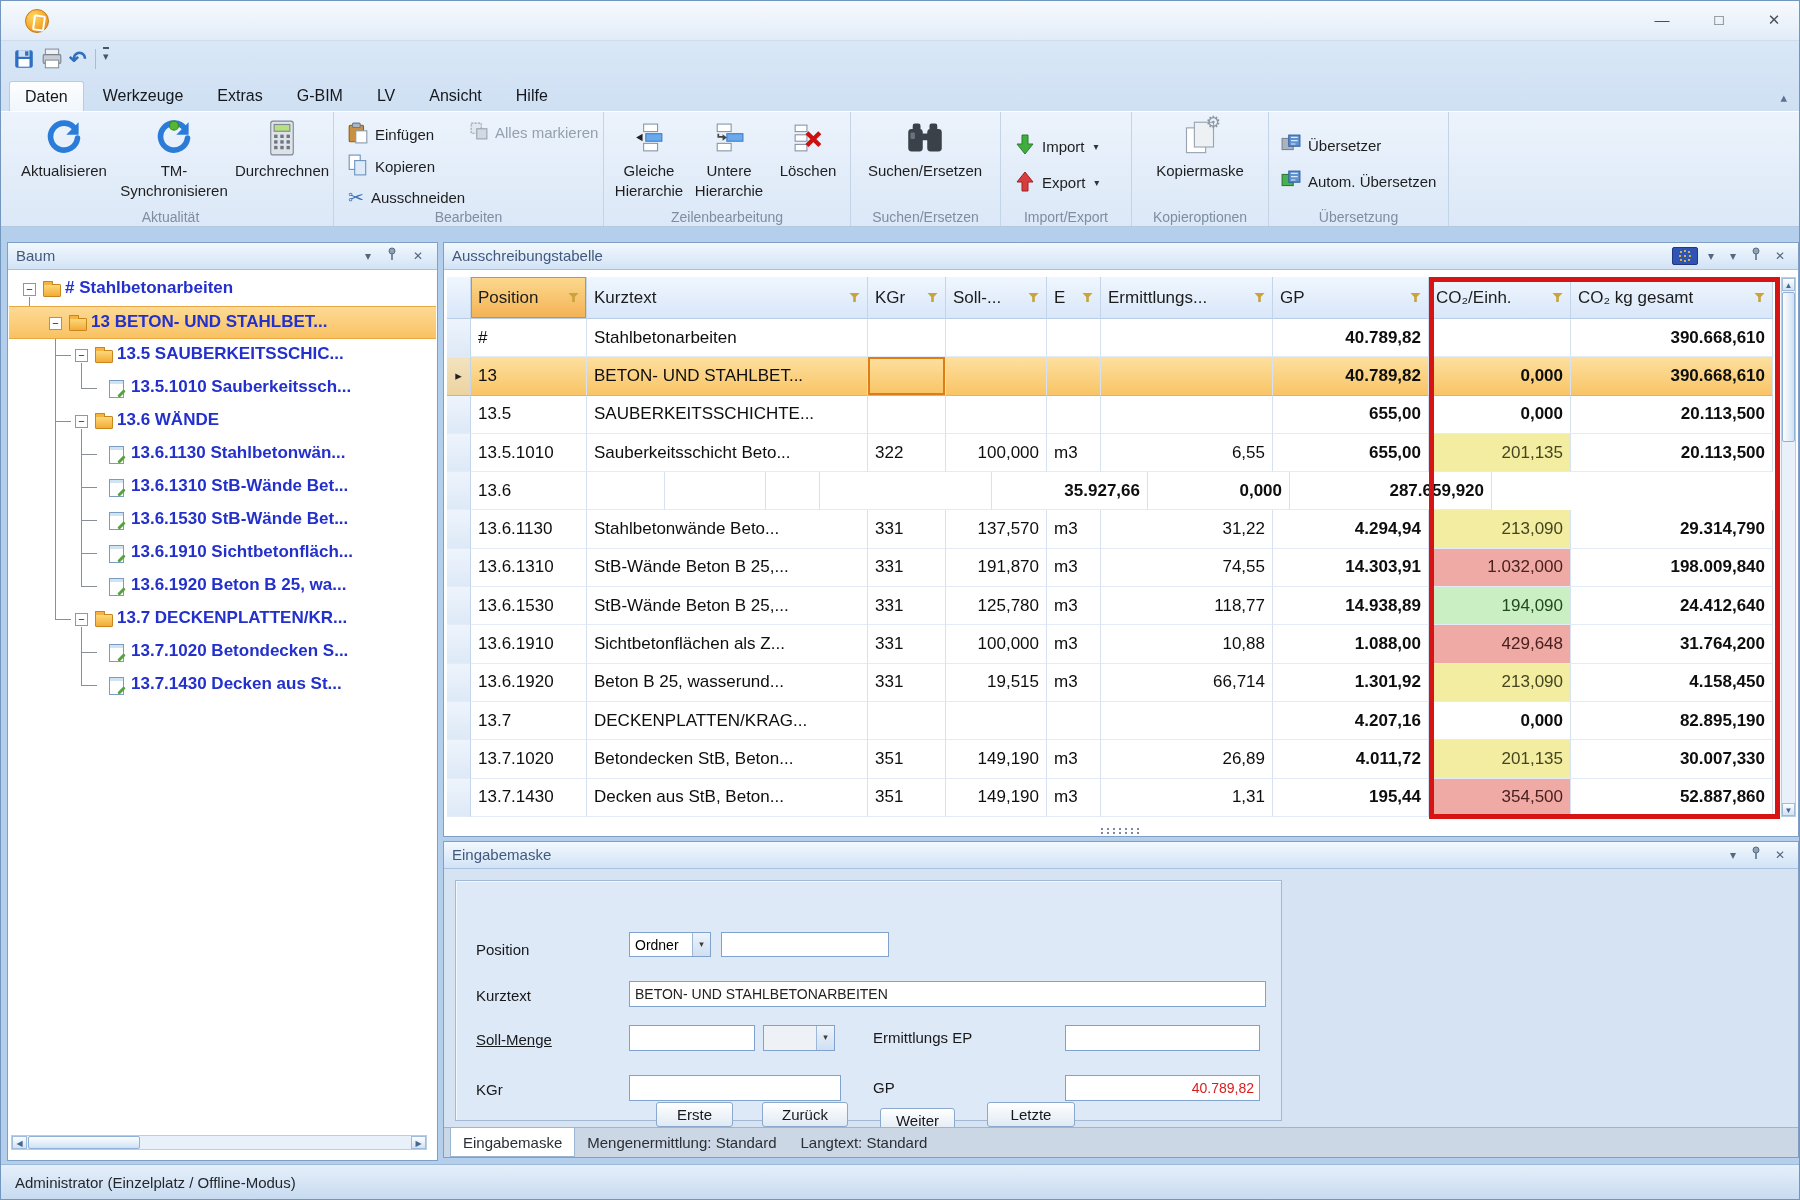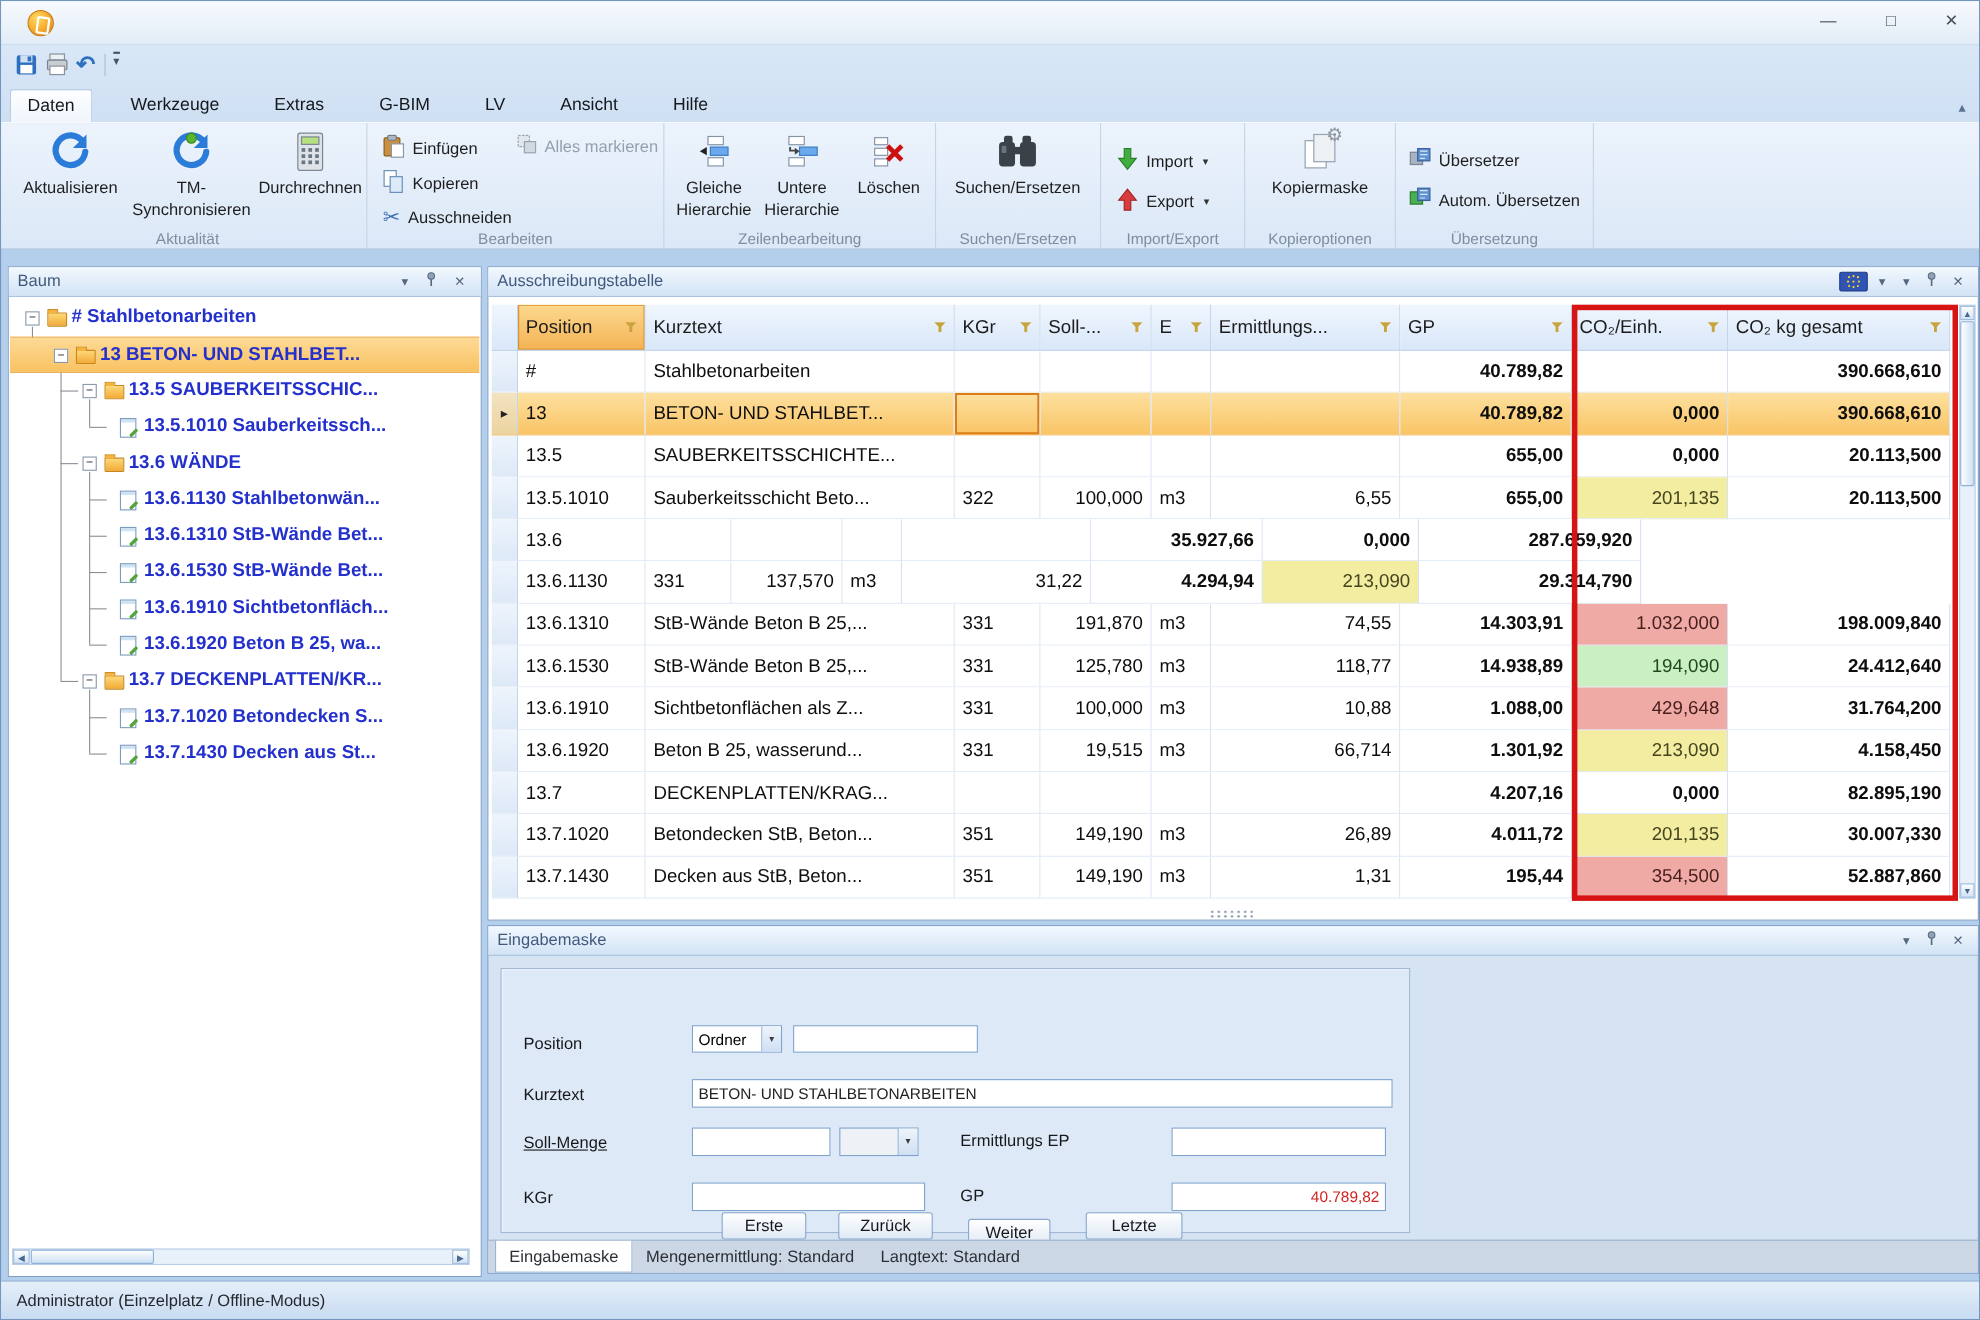--- a/index.html
+++ b/index.html
@@ -20,21 +20,21 @@
   #btn-min{left:1638px;} #btn-max{left:1695px;} #btn-close{left:1750px;}
 
   
   #topchrome{position:absolute;left:0;top:40px;width:1800px;height:70px;
     background:linear-gradient(#d9e7f7,#cfe0f3);}
   .qat-icon{position:absolute;top:7px;width:24px;height:24px;}
   #qat-sep{position:absolute;left:94px;top:8px;width:1px;height:20px;background:#a8bdd4;}
   #qat-custom{position:absolute;left:102px;top:6px;font-size:11px;color:#44566e;border-top:2px solid #44566e;line-height:14px;}
   #undo-glyph{font-size:21px;color:#2e6fc0;font-weight:bold;line-height:22px;}
   #tabs{position:absolute;left:8px;bottom:0;height:30px;display:flex;align-items:flex-end;}
-  .tab{height:30px;line-height:30px;padding:0 15px;font-size:16px;color:#15181c;margin-right:20px;}
+  .tab{height:30px;line-height:30px;padding:0 15px;font-size:16px;color:#15181c;margin-right:4px;}
   .tab.active{background:linear-gradient(#fdfeff,#f0f6fc);border:1px solid #b9cce4;border-bottom:none;
     border-radius:3px 3px 0 0;}
   #ribbon-chevron{position:absolute;right:14px;bottom:6px;font-size:13px;color:#5a7394;}
 
   
   #ribbon{position:absolute;left:0;top:110px;width:1800px;height:116px;
     background:linear-gradient(#ecf3fc,#dbe8f7);border-bottom:1px solid #b5c8de;border-top:1px solid #fff;}
   .rgroup{position:absolute;top:0;height:114px;border-right:1px solid #c3d4e6;}
   .rgroup-label{position:absolute;left:0;right:0;bottom:1px;text-align:center;font-size:14px;color:#7e8da0;}
   .bigbtn{position:absolute;display:flex;flex-direction:column;align-items:center;
@@ -604,20 +604,21 @@
           <div class="cell right" style="width: 101px;"></div>
           <div class="cell" style="width: 54px;"></div>
           <div class="cell right" style="width: 172px;"></div>
           <div class="cell right bold" style="width: 156px;">35.927,66</div>
           <div class="cell right bold" style="width: 142px;">0,000</div>
           <div class="cell right bold" style="width: 202px;">287.659,920</div>
         </div>
         <div class="trow">
           <div class="cell marker" style="width: 24px;"></div>
           <div class="cell" style="width: 116px;">13.6.1130</div>
+          <div class="cell" style="width: 281px;">Stahlbetonwände Beto...</div>
           <div class="cell" style="width: 78px;">331</div>
           <div class="cell right" style="width: 101px;">137,570</div>
           <div class="cell" style="width: 54px;">m3</div>
           <div class="cell right" style="width: 172px;">31,22</div>
           <div class="cell right bold" style="width: 156px;">4.294,94</div>
           <div class="cell right c-y" style="width: 142px;">213,090</div>
           <div class="cell right bold" style="width: 202px;">29.314,790</div>
         </div>
         <div class="trow">
           <div class="cell marker" style="width: 24px;"></div>

